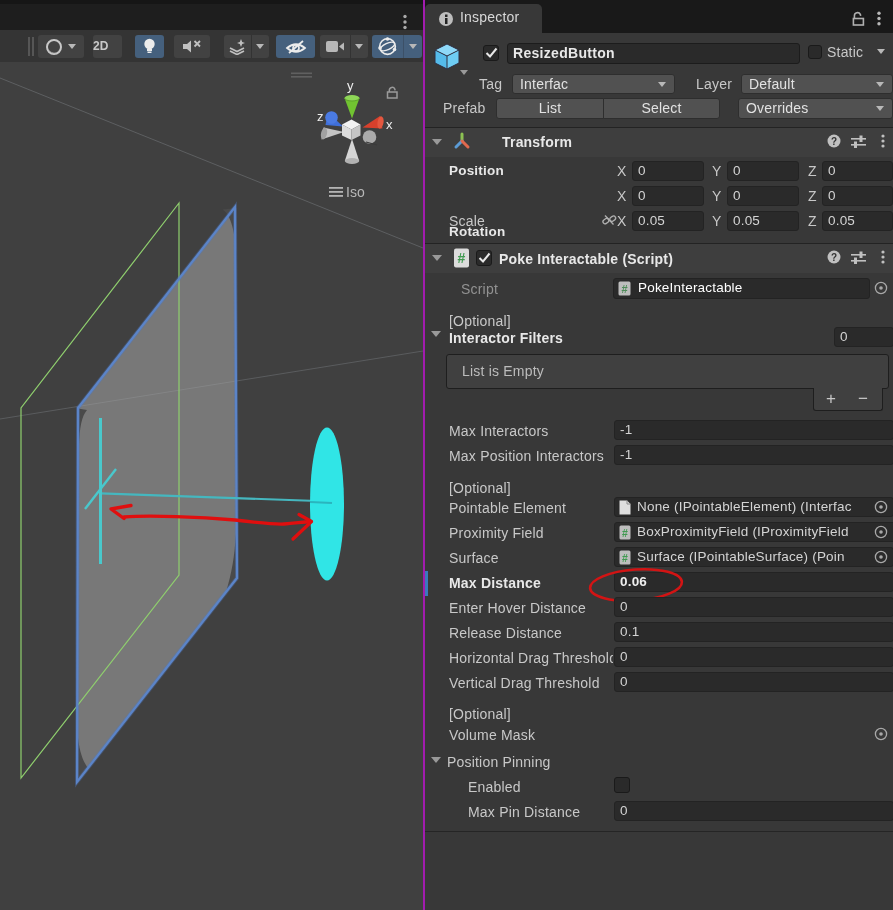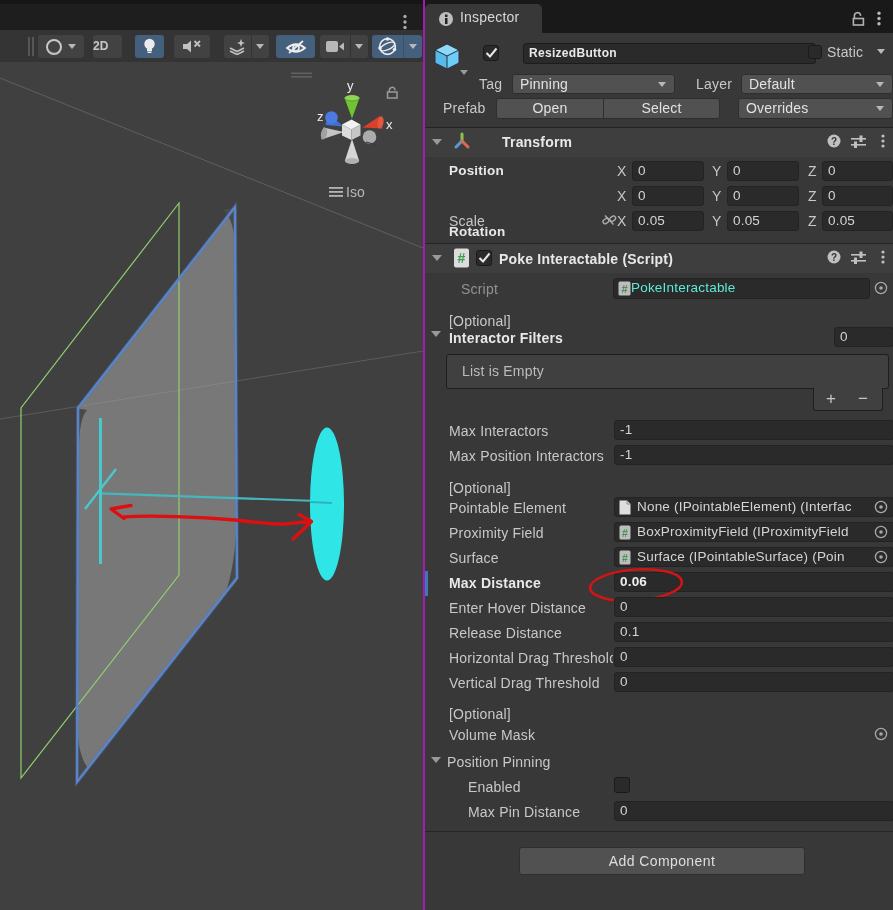--- a/index.html
+++ b/index.html
@@ -185,34 +185,34 @@
       <polygon points="13,1 25,7 13,13 1,7" fill="#8ed9f8"></polygon>
       <polygon points="1,7 13,13 13,26 1,20" fill="#55bbea"></polygon>
       <polygon points="25,7 13,13 13,26 25,20" fill="#6ecdf4"></polygon>
       <path d="M13,1 25,7 13,13 1,7 Z M13,13 13,26 M1,7 1,20 13,26 25,20 25,7" fill="none" stroke="#2e2e40" stroke-width="1"></path>
       <polygon points="26,27 34,27 30,32" fill="#999"></polygon>
     </svg>
     <div class="cb" style="left:58px;top:45px;"></div>
     <svg class="ic" style="left:60px;top:47px;" width="13" height="12">
         <polyline points="1.5,6 5,9.5 11.5,1.5" fill="none" stroke="#e8e8e8" stroke-width="2"></polyline>
       </svg>
-    <div class="fld" style="left:82px;top:43px;width:293px;height:21px;font-weight:bold;font-size:12px;letter-spacing:0.3px;line-height:19px;color:#e8e8e8;border-color:#1c1c1c;margin-left:16px;">ResizedButton</div>
+    <div class="fld" style="left:82px;top:43px;width:293px;height:21px;font-weight:bold;font-size:14px;letter-spacing:0.3px;line-height:19px;color:#e8e8e8;border-color:#1c1c1c;">ResizedButton</div>
     <div class="cb" style="left:383px;top:45px;width:14px;height:14px;"></div>
     <div class="lbl" style="left:402px;top:42px;">Static</div>
     <div class="tri" style="left:452px;top:49px;"></div>
 
     <div class="lbl" style="left:54px;top:74px;">Tag</div>
-    <div class="drop" style="left:87px;top:74px;width:163px;">Pinning</div>
+    <div class="drop" style="left:87px;top:74px;width:163px;">Interfac</div>
     <div class="tri" style="left:233px;top:82px;"></div>
     <div class="lbl" style="left:271px;top:74px;">Layer</div>
     <div class="drop" style="left:316px;top:74px;width:152px;">Default</div>
     <div class="tri" style="left:451px;top:82px;"></div>
 
     <div class="lbl" style="left:18px;top:98px;">Prefab</div>
-    <div class="btn" style="left:71px;top:98px;width:108px;height:21px;border-radius:3px 0 0 3px;">Open</div>
+    <div class="btn" style="left:71px;top:98px;width:108px;height:21px;border-radius:3px 0 0 3px;">List</div>
     <div class="btn" style="left:178px;top:98px;width:117px;height:21px;border-radius:0 3px 3px 0;border-left:1px solid #2e2e2e;">Select</div>
     <div class="drop" style="left:313px;top:98px;width:155px;height:21px;line-height:19px;">Overrides</div>
     <div class="tri" style="left:451px;top:106px;"></div>
 
     <div class="chdr" style="top:127px;"></div>
     <div class="fold" style="left:7px;top:139px;"></div>
     <svg class="ic" style="left:27px;top:131px;" width="20" height="20">
       <path d="M10 3 L10 10" stroke="#8cc152" stroke-width="3" stroke-linecap="round"></path>
       <path d="M10 10 L4 16" stroke="#5b9bd5" stroke-width="3" stroke-linecap="round"></path>
       <path d="M10 10 L16 16" stroke="#e0694e" stroke-width="3" stroke-linecap="round"></path>
@@ -284,21 +284,21 @@
         <rect x="0" y="9" width="15" height="1.6" fill="#c0c0c0"></rect>
         <rect x="3" y="6.5" width="3" height="6.5" fill="#c0c0c0"></rect>
       </svg>
     <svg class="ic" style="left:455px;top:250px;" width="6" height="14">
         <circle cx="3" cy="2" r="1.6" fill="#c0c0c0"></circle>
         <circle cx="3" cy="7" r="1.6" fill="#c0c0c0"></circle>
         <circle cx="3" cy="12" r="1.6" fill="#c0c0c0"></circle>
       </svg>
 
     <div class="lbl dim" style="left:36px;top:279px;">Script</div>
-    <div class="fld" style="left:188px;top:278px;width:257px;height:21px;color:#5eead4;padding-left:17px;">PokeInteractable</div>
+    <div class="fld" style="left:188px;top:278px;width:257px;height:21px;color:#ffffff;padding-left:24px;">PokeInteractable</div>
     <svg class="ic" style="left:193px;top:281px;" width="13" height="15">
         <rect x="0.5" y="0.5" width="12" height="14" rx="1.5" fill="#bdbdbd"></rect>
         <text x="6.5" y="11.5" font-size="11" font-weight="bold" fill="#4d8b58" text-anchor="middle" font-family="Liberation Sans">#</text>
       </svg>
     <svg class="ic" style="left:449px;top:281px;" width="14" height="14">
         <circle cx="7" cy="7" r="5.6" fill="none" stroke="#a8a8a8" stroke-width="1.3"></circle>
         <circle cx="7" cy="7" r="1.8" fill="#a8a8a8"></circle>
       </svg>
 
     <div class="lbl" style="left:24px;top:311px;">[Optional]</div>
@@ -366,15 +366,14 @@
         <circle cx="7" cy="7" r="5.6" fill="none" stroke="#a8a8a8" stroke-width="1.3"></circle>
         <circle cx="7" cy="7" r="1.8" fill="#a8a8a8"></circle>
       </svg>
     <div class="fold" style="left:6px;top:757px;"></div>
     <div class="lbl" style="left:22px;top:752px;">Position Pinning</div>
     <div class="lbl" style="left:43px;top:777px;">Enabled</div>
     <div class="cb" style="left:189px;top:777px;"></div>
     <div class="lbl" style="left:43px;top:802px;">Max Pin Distance</div>
     <div class="fld" style="left:189px;top:801px;width:280px;">0</div>
     <div style="position:absolute;left:0;top:831px;width:470px;height:1px;background:#252525;"></div>
-    <div class="btn" style="left:94px;top:847px;width:286px;height:28px;border-radius:3px;font-size:14px;letter-spacing:0.4px;line-height:26px;color:#dedede;">Add Component</div>
   </div>
 </div>
 
 </body></html>

